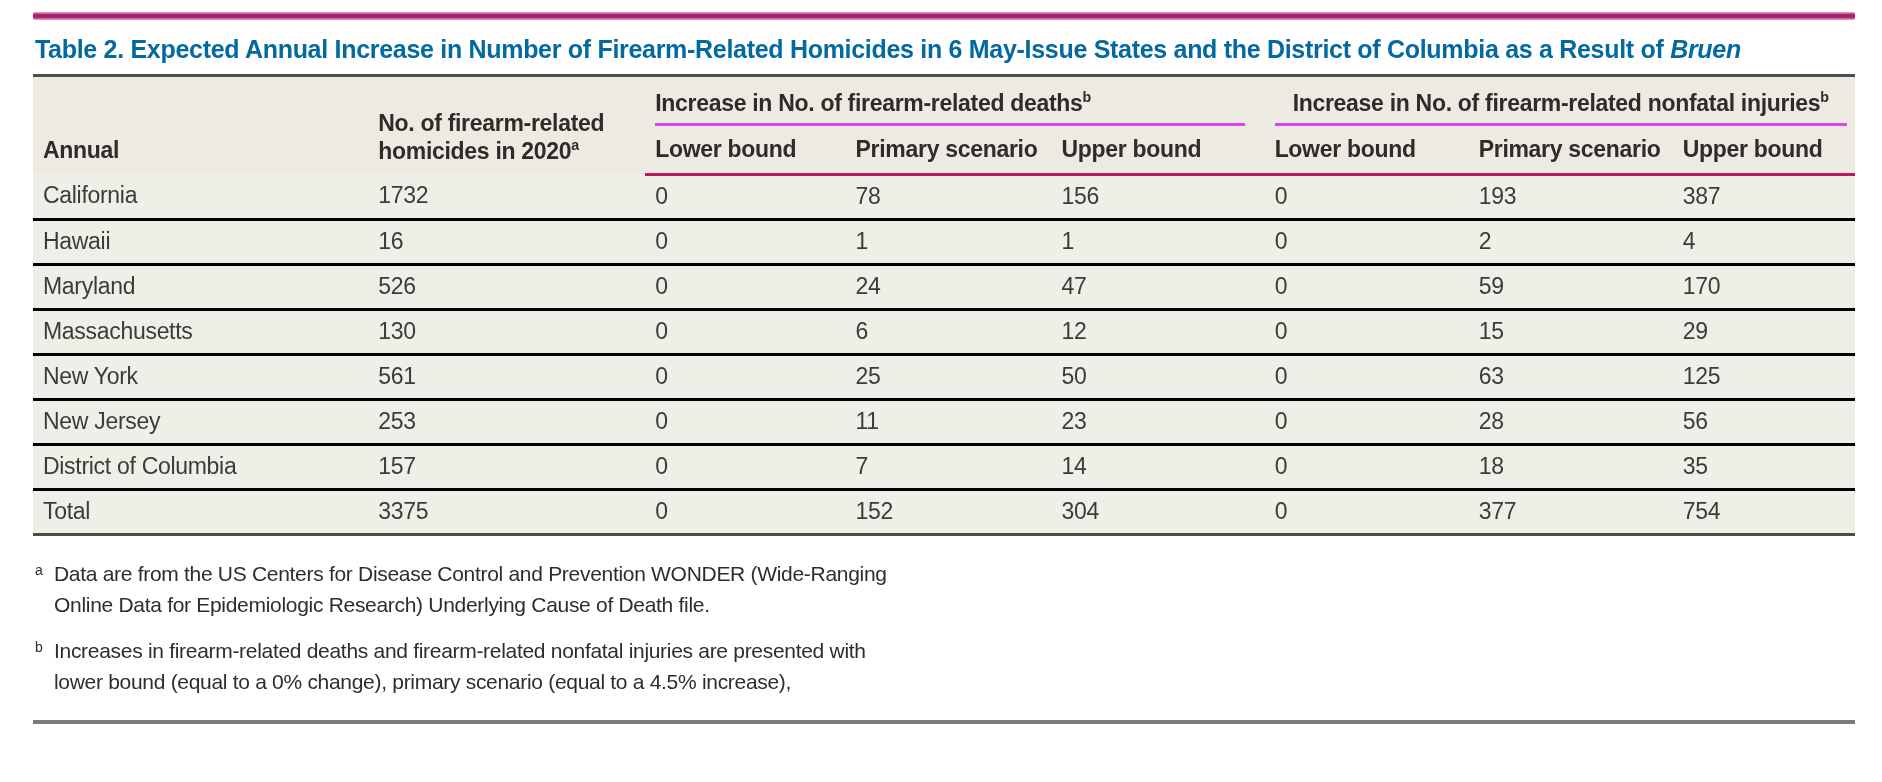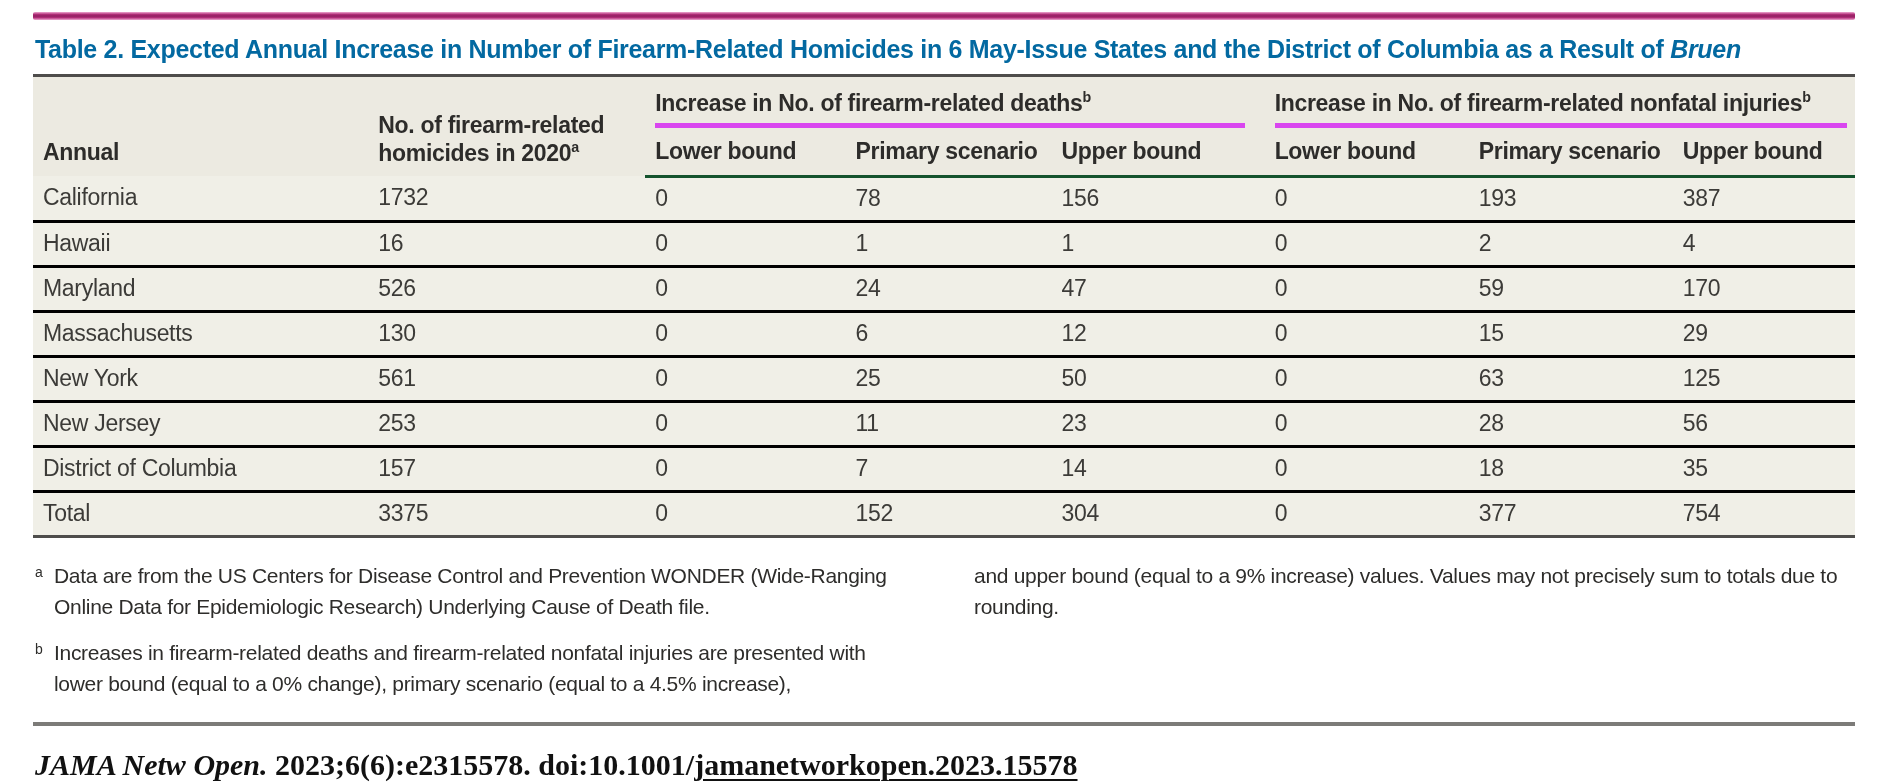--- a/index.html
+++ b/index.html
@@ -28,26 +28,26 @@
     width: 1822px; table-layout: fixed; border-collapse: collapse;
     border-top: 3px solid #4e4d4b;
     border-bottom: 3px solid #4e4d4b;
     font-size: 23px;
   }
   thead th {
     background: #ECEAE1; text-align: left; font-weight: bold; color: #2d2c2a;
     vertical-align: bottom; padding: 0 8px 10px 10px;
   }
   thead th.group-cell { padding: 10px 20px 0 10px; vertical-align: top; }
-  thead th.group-cell.last { padding-right: 8px; }
+  thead th.group-cell.last { padding-right: 8px; text-align: center; }
   .group-inner {
-    border-bottom: 5px solid #d946ef;
+    border-bottom: 3px solid #d946ef;
     padding: 2px 0 6px 0; white-space: nowrap;
   }
-  thead tr.sub-row th { padding-top: 10px; border-bottom: 3px solid #14532d; }
+  thead tr.sub-row th { padding-top: 10px; border-bottom: 3px solid #be185d; }
   sup { font-size: 62%; letter-spacing: 0; }
 
   tbody td {
     background: #F0EFE7; padding: 7px 8px 8px 10px; color: #3c3b38;
     white-space: nowrap; overflow: hidden;
   }
   tbody tr + tr td { border-top: 3px solid #000000; }
 
   .footnotes {
     display: flex; gap: 60px; margin-top: 22px; width: 1822px;
@@ -205,22 +205,18 @@
           <td>754</td>
         </tr>
       </tbody>
   </table>
 
   <div class="footnotes">
     <div class="fn-col">
       <p class="footnote hang"><sup class="fn-marker">a</sup><span>Data are from the US Centers for Disease Control and Prevention WONDER (Wide-Ranging Online Data for Epidemiologic Research) Underlying Cause of Death file.</span></p>
       <p class="footnote hang"><sup class="fn-marker">b</sup><span>Increases in firearm-related deaths and firearm-related nonfatal injuries are presented with lower bound (equal to a 0% change), primary scenario (equal to a 4.5% increase),</span></p>
     </div>
-    <div class="fn-col">
-      <p class="footnote"><span>and upper bound (equal to a 9% increase) values. Values may not precisely sum to totals due to rounding.</span></p>
-    </div>
   </div>
 
   <div class="end-rule"></div>
 
-  <p class="citation"><span class="it">JAMA </span><span class="it squiggle">Netw</span><span class="it"> Open.</span><span> 2023;6(6):e2315578. doi:10.1001/</span><span class="squiggle doi-link">jamanetworkopen.2023.15578</span></p>
 
 </div>
 
 </body></html>

